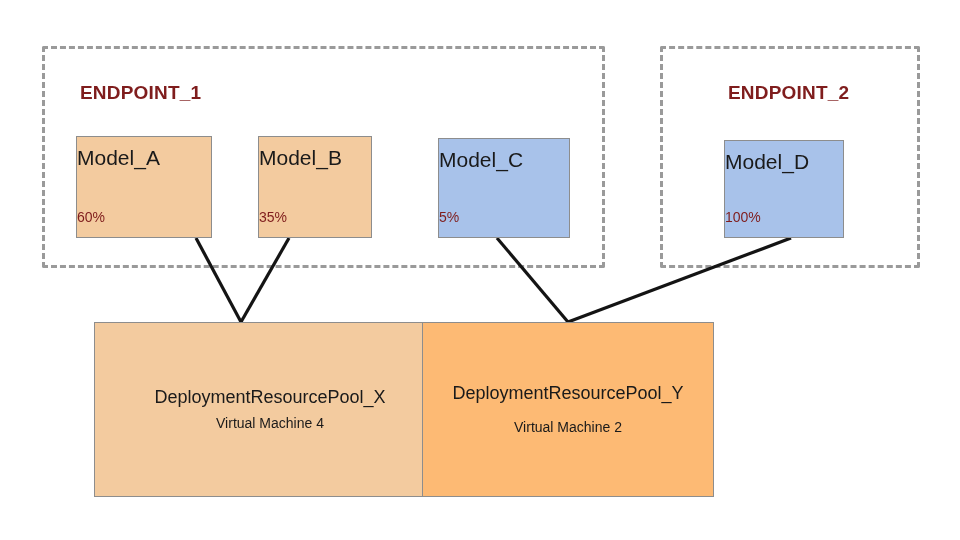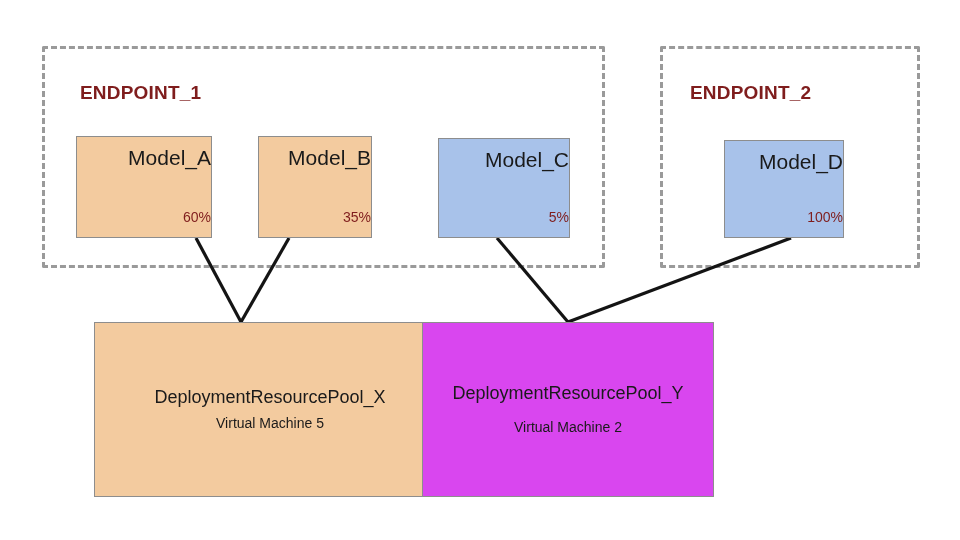--- a/index.html
+++ b/index.html
@@ -40,21 +40,21 @@
     white-space: nowrap;
   }
 
   
   .model-box {
     position: absolute;
     box-sizing: border-box;
     border: 1.5px solid #8d8d8d;
     display: flex;
     flex-direction: column;
-    align-items: flex-end;
+    align-items: flex-start;
     justify-content: flex-start;
     padding-top: 9px;
   }
   .model-box.orange { background: #f3cb9f; }
   .model-box.blue   { background: #a8c2ea; }
   .model-name {
     font-size: 21px;
     line-height: 1.1;
     color: #1a1a1a;
     white-space: nowrap;
@@ -71,21 +71,21 @@
   .pool-box {
     position: absolute;
     box-sizing: border-box;
     border: 1.5px solid #8d8d8d;
     display: flex;
     flex-direction: column;
     align-items: center;
     justify-content: center;
   }
   .pool-box.orange { background: #f3cb9f; }
-  .pool-box.blue   { background: #d946ef; gap: 8px; }
+  .pool-box.blue   { background: #fdba74; gap: 8px; }
   .pool-name {
     font-size: 18px;
     line-height: 1.2;
     color: #1a1a1a;
     white-space: nowrap;
   }
   .pool-sub {
     font-size: 14px;
     line-height: 1.2;
     margin-top: 7px;
@@ -105,21 +105,21 @@
 </style>
 </head>
 <body>
 
 <div id="canvas">
 
   <div class="endpoint-group" style="left:42px; top:46px; width:563px; height:222px;"></div>
   <div class="endpoint-title" style="left:80px; top:82px;">ENDPOINT_1</div>
 
   <div class="endpoint-group" style="left:660px; top:46px; width:260px; height:222px;"></div>
-  <div class="endpoint-title" style="left:690px; top:82px;">ENDPOINT_2</div>
+  <div class="endpoint-title" style="left:728px; top:82px;">ENDPOINT_2</div>
 
   <svg id="connectors" viewBox="0 0 960 540" xmlns="http://www.w3.org/2000/svg">
 
     <line x1="196" y1="238" x2="241" y2="322"></line>
 
     <line x1="289" y1="238" x2="241" y2="322"></line>
 
     <line x1="497" y1="238" x2="568" y2="322"></line>
 
     <line x1="791" y1="238" x2="568" y2="322"></line>
@@ -140,21 +140,21 @@
     <span class="model-pct">5%</span>
   </div>
 
   <div class="model-box blue" style="left:724px; top:140px; width:120px; height:98px;">
     <span class="model-name">Model_D</span>
     <span class="model-pct">100%</span>
   </div>
 
   <div class="pool-box orange" style="left:94px; top:322px; width:352px; height:175px;">
     <span class="pool-name">DeploymentResourcePool_X</span>
-    <span class="pool-sub">Virtual Machine 5</span>
+    <span class="pool-sub">Virtual Machine 4</span>
   </div>
 
   <div class="pool-box blue" style="left:422px; top:322px; width:292px; height:175px;">
     <span class="pool-name">DeploymentResourcePool_Y</span>
     <span class="pool-sub">Virtual Machine 2</span>
   </div>
 
 </div>
 
 </body></html>

